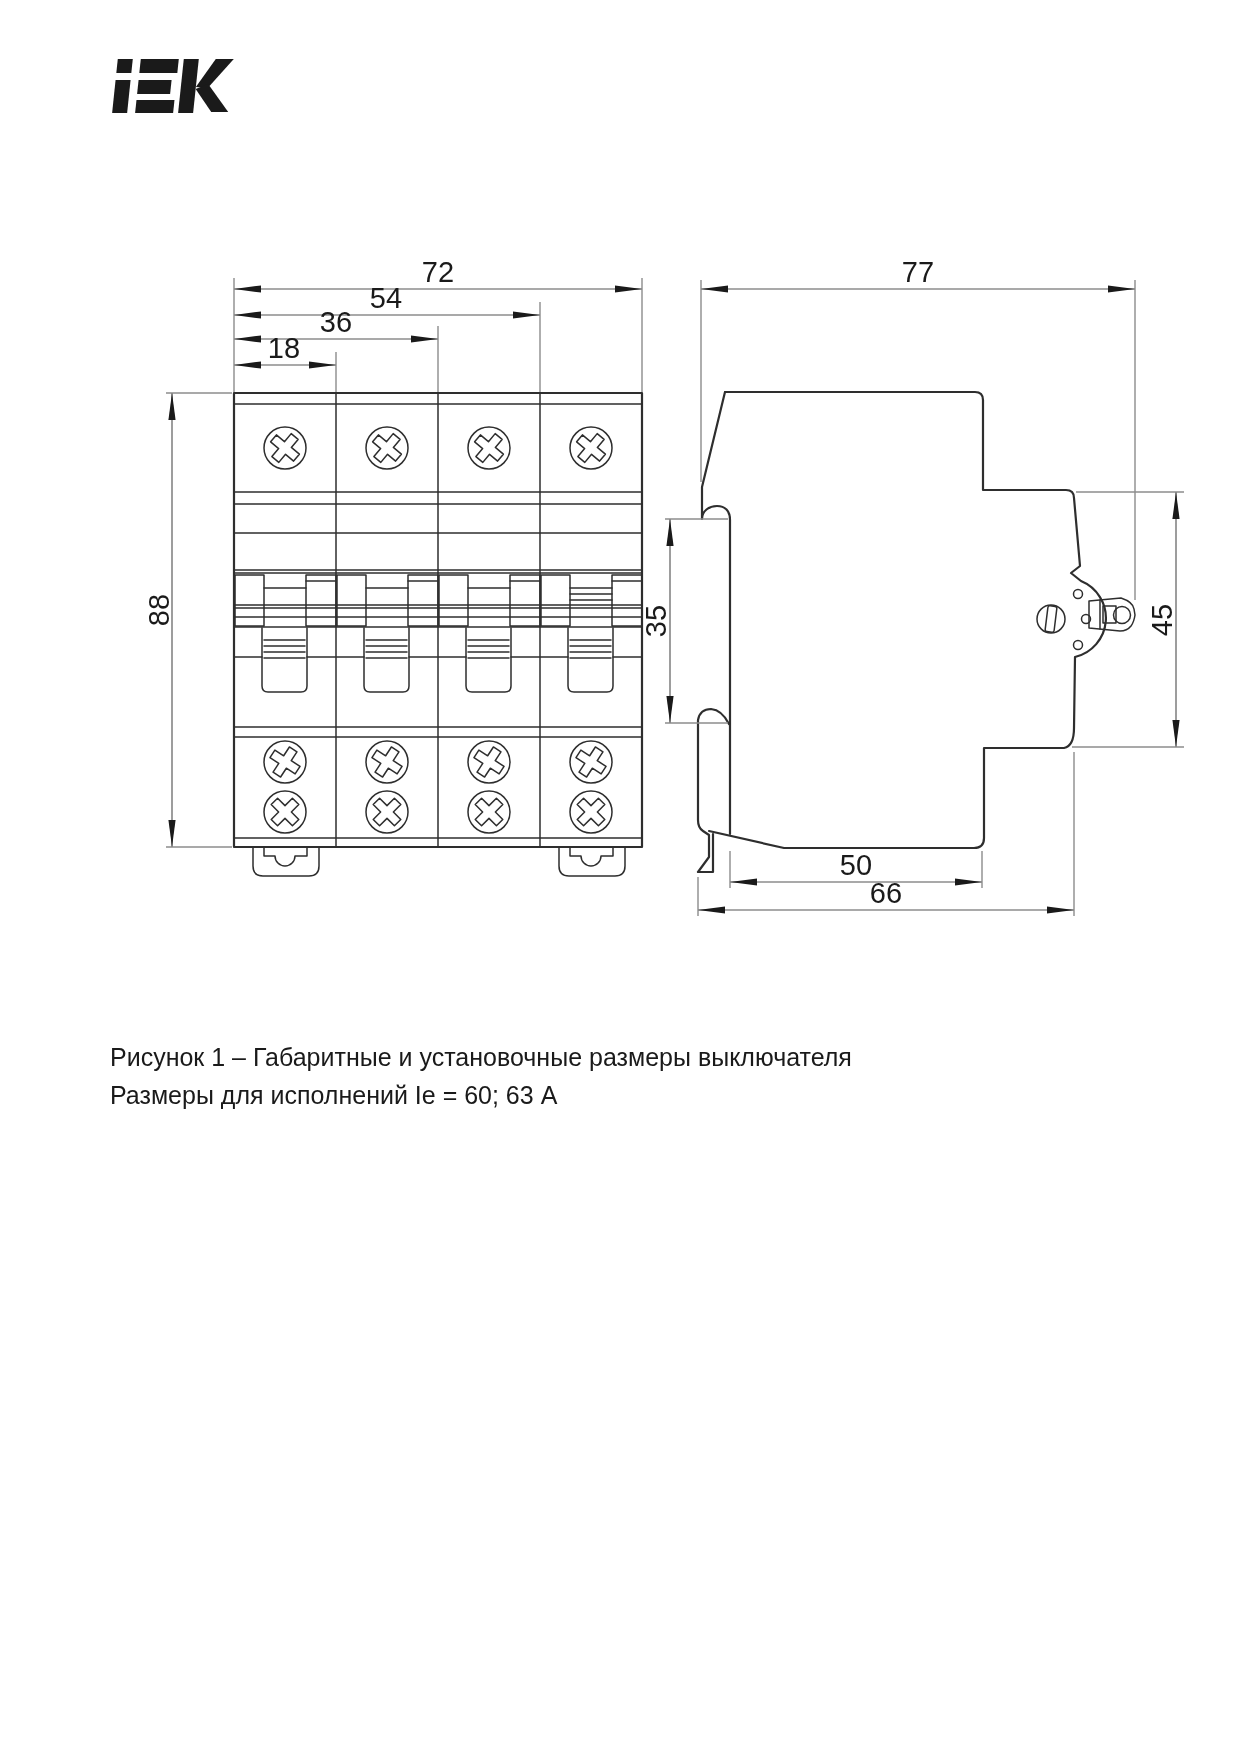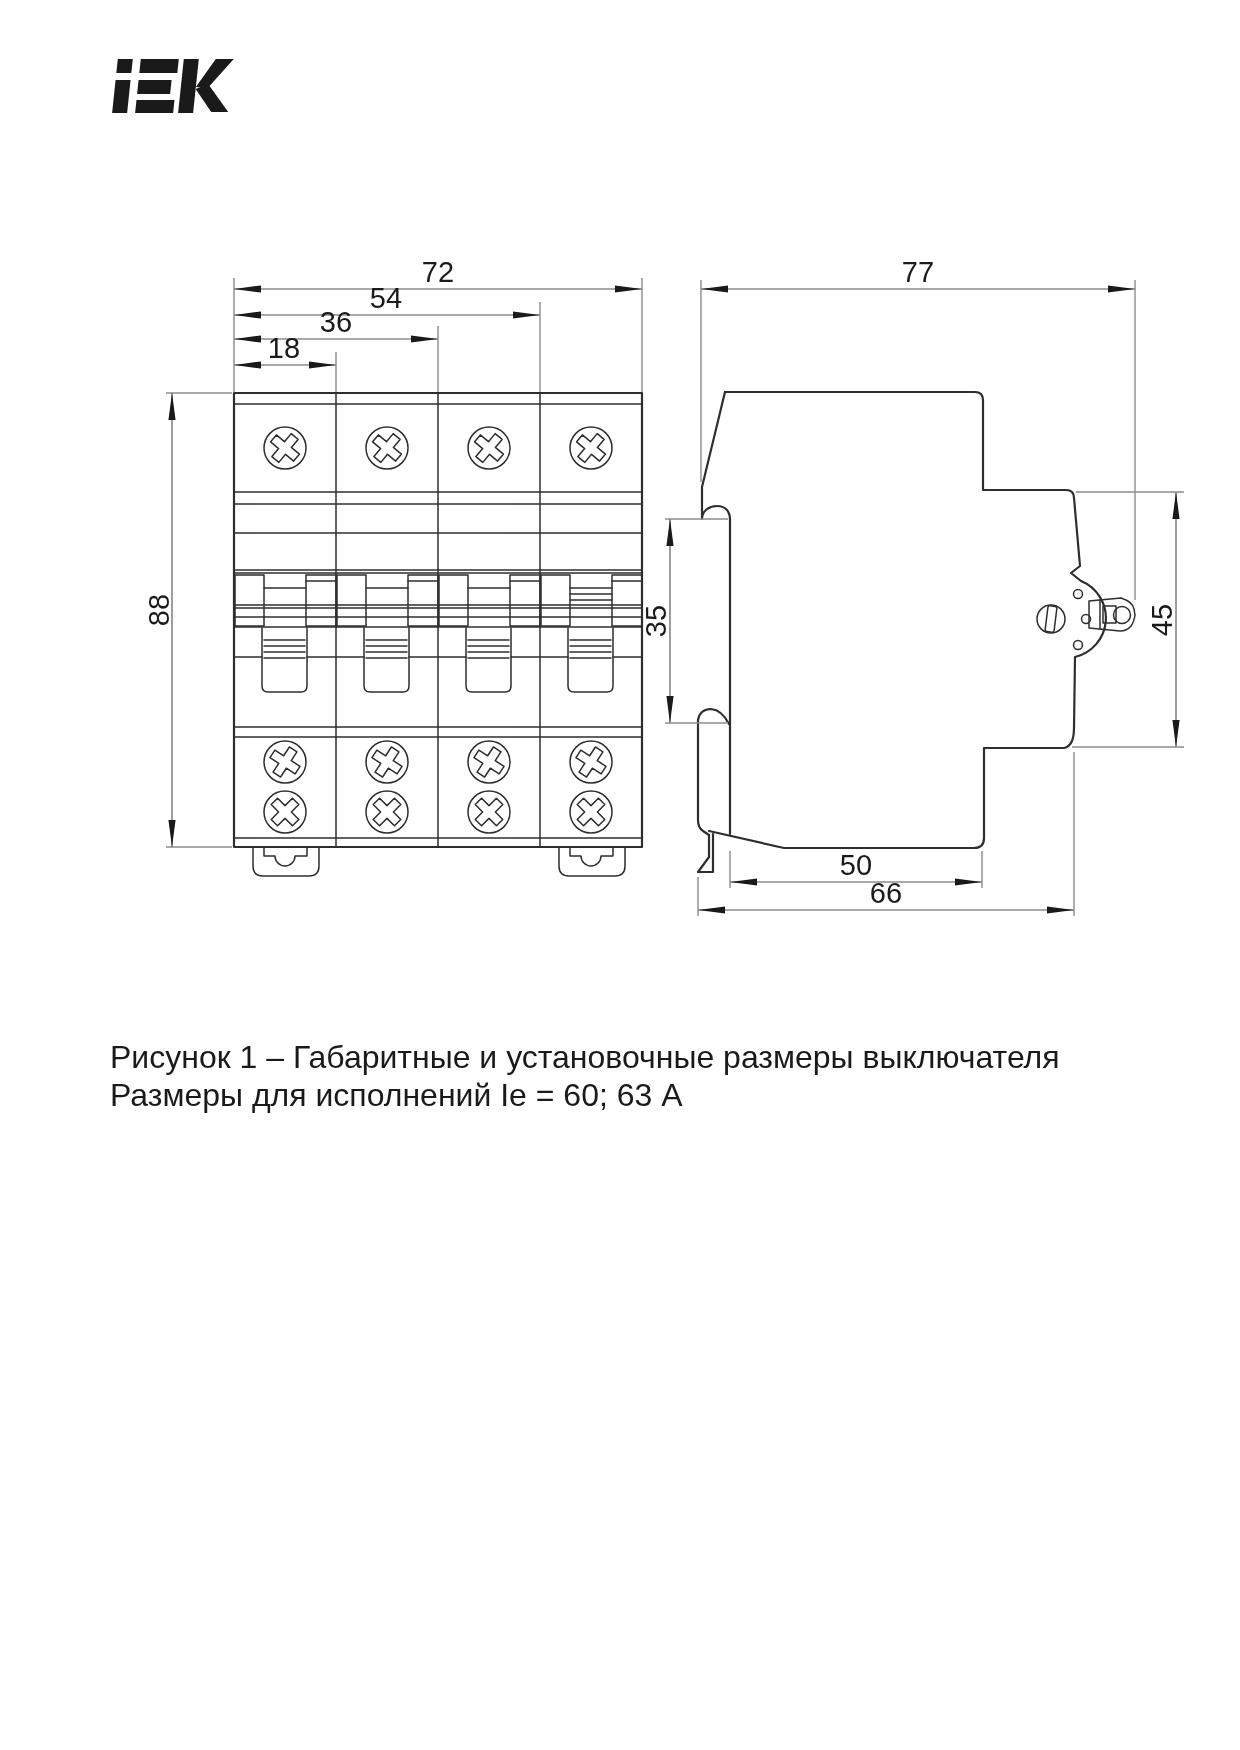--- a/index.html
+++ b/index.html
@@ -6,21 +6,21 @@
   .page{position:relative;width:1240px;height:1750px;background:var(--background,#fff);overflow:hidden;
         font-family:"Liberation Sans",sans-serif;margin-left:32px;}
   svg{position:absolute;left:0;top:0;}
   .st-body{fill:none;stroke:var(--body-line,#2e2e2e);stroke-width:2.2;stroke-linejoin:round;stroke-linecap:round;}
   .st-inner{fill:none;stroke:var(--body-line,#2e2e2e);stroke-width:1.5;stroke-linejoin:round;stroke-linecap:round;}
   .st-dim{fill:none;stroke:var(--dim-line,#8c8c8c);stroke-width:1.7;}
   .st-ext{fill:none;stroke:var(--dim-line,#8c8c8c);stroke-width:1.4;}
   .st-fill{fill:var(--text,#1a1a1a);stroke:none;}
   .dim-text{fill:var(--text,#1a1a1a);font-family:"Liberation Sans",sans-serif;font-size:29px;}
   .caption{position:absolute;left:78px;top:1038px;color:var(--text,#1a1a1a);
-           font-size:32px;line-height:38px;white-space:nowrap;}
+           font-size:25px;line-height:38px;white-space:nowrap;}
   .caption p{margin:0;}
 </style>
 </head>
 <body>
 
 <div class="page">
 
   <svg width="1240" height="1750" viewBox="0 0 1240 1750" aria-label="Рисунок 1 – Габаритные и установочные размеры выключателя">
     <defs>
       <marker id="arr" markerUnits="userSpaceOnUse" markerWidth="27" markerHeight="10" viewBox="0 0 27 10" refX="27" refY="5" orient="auto-start-reverse">

